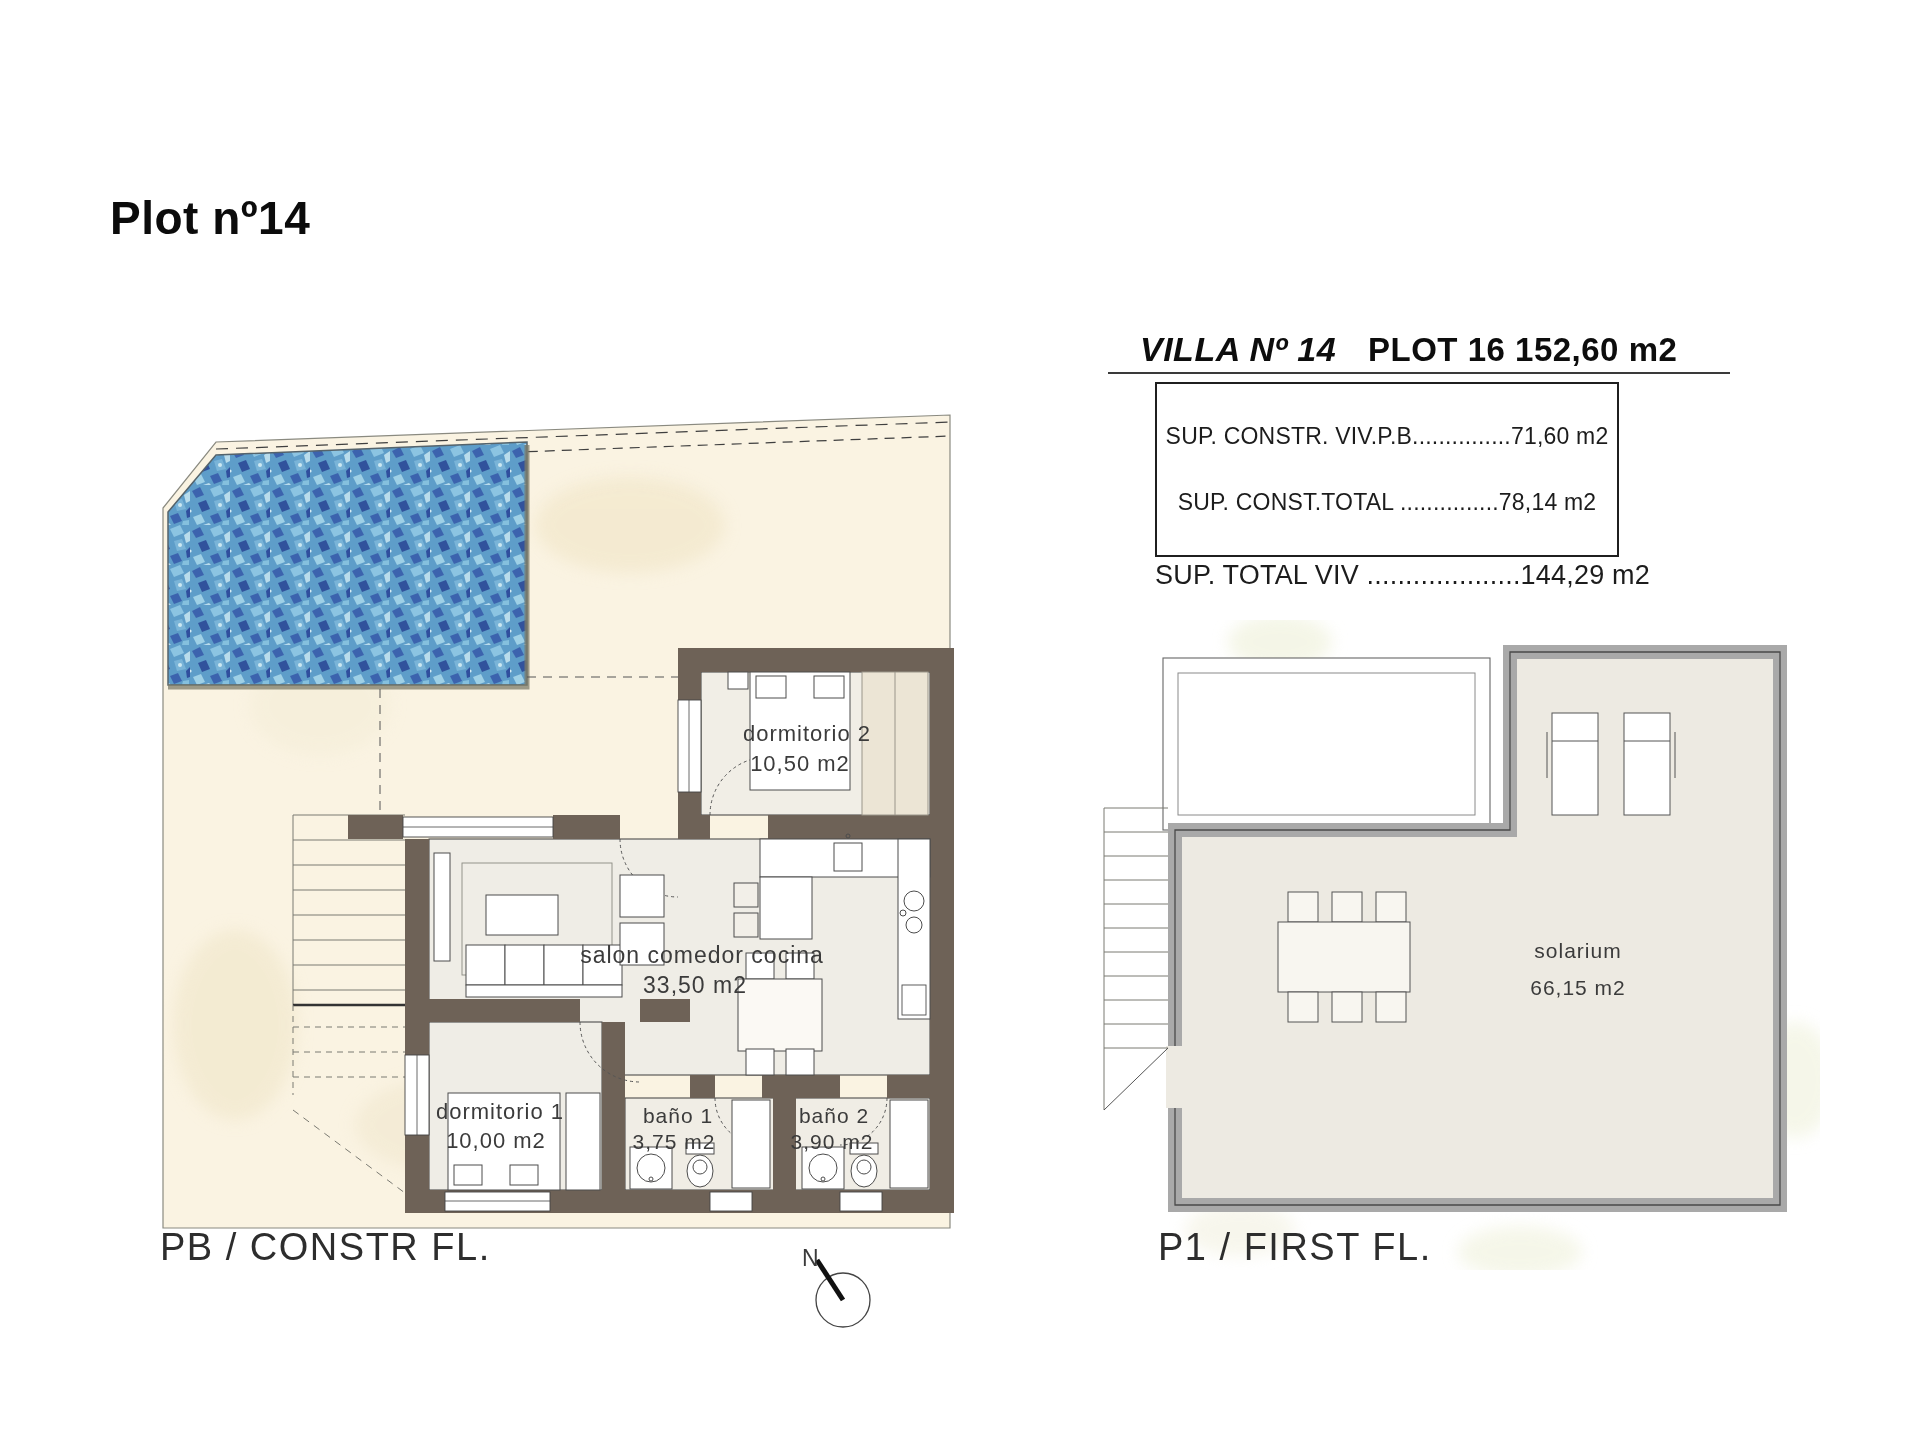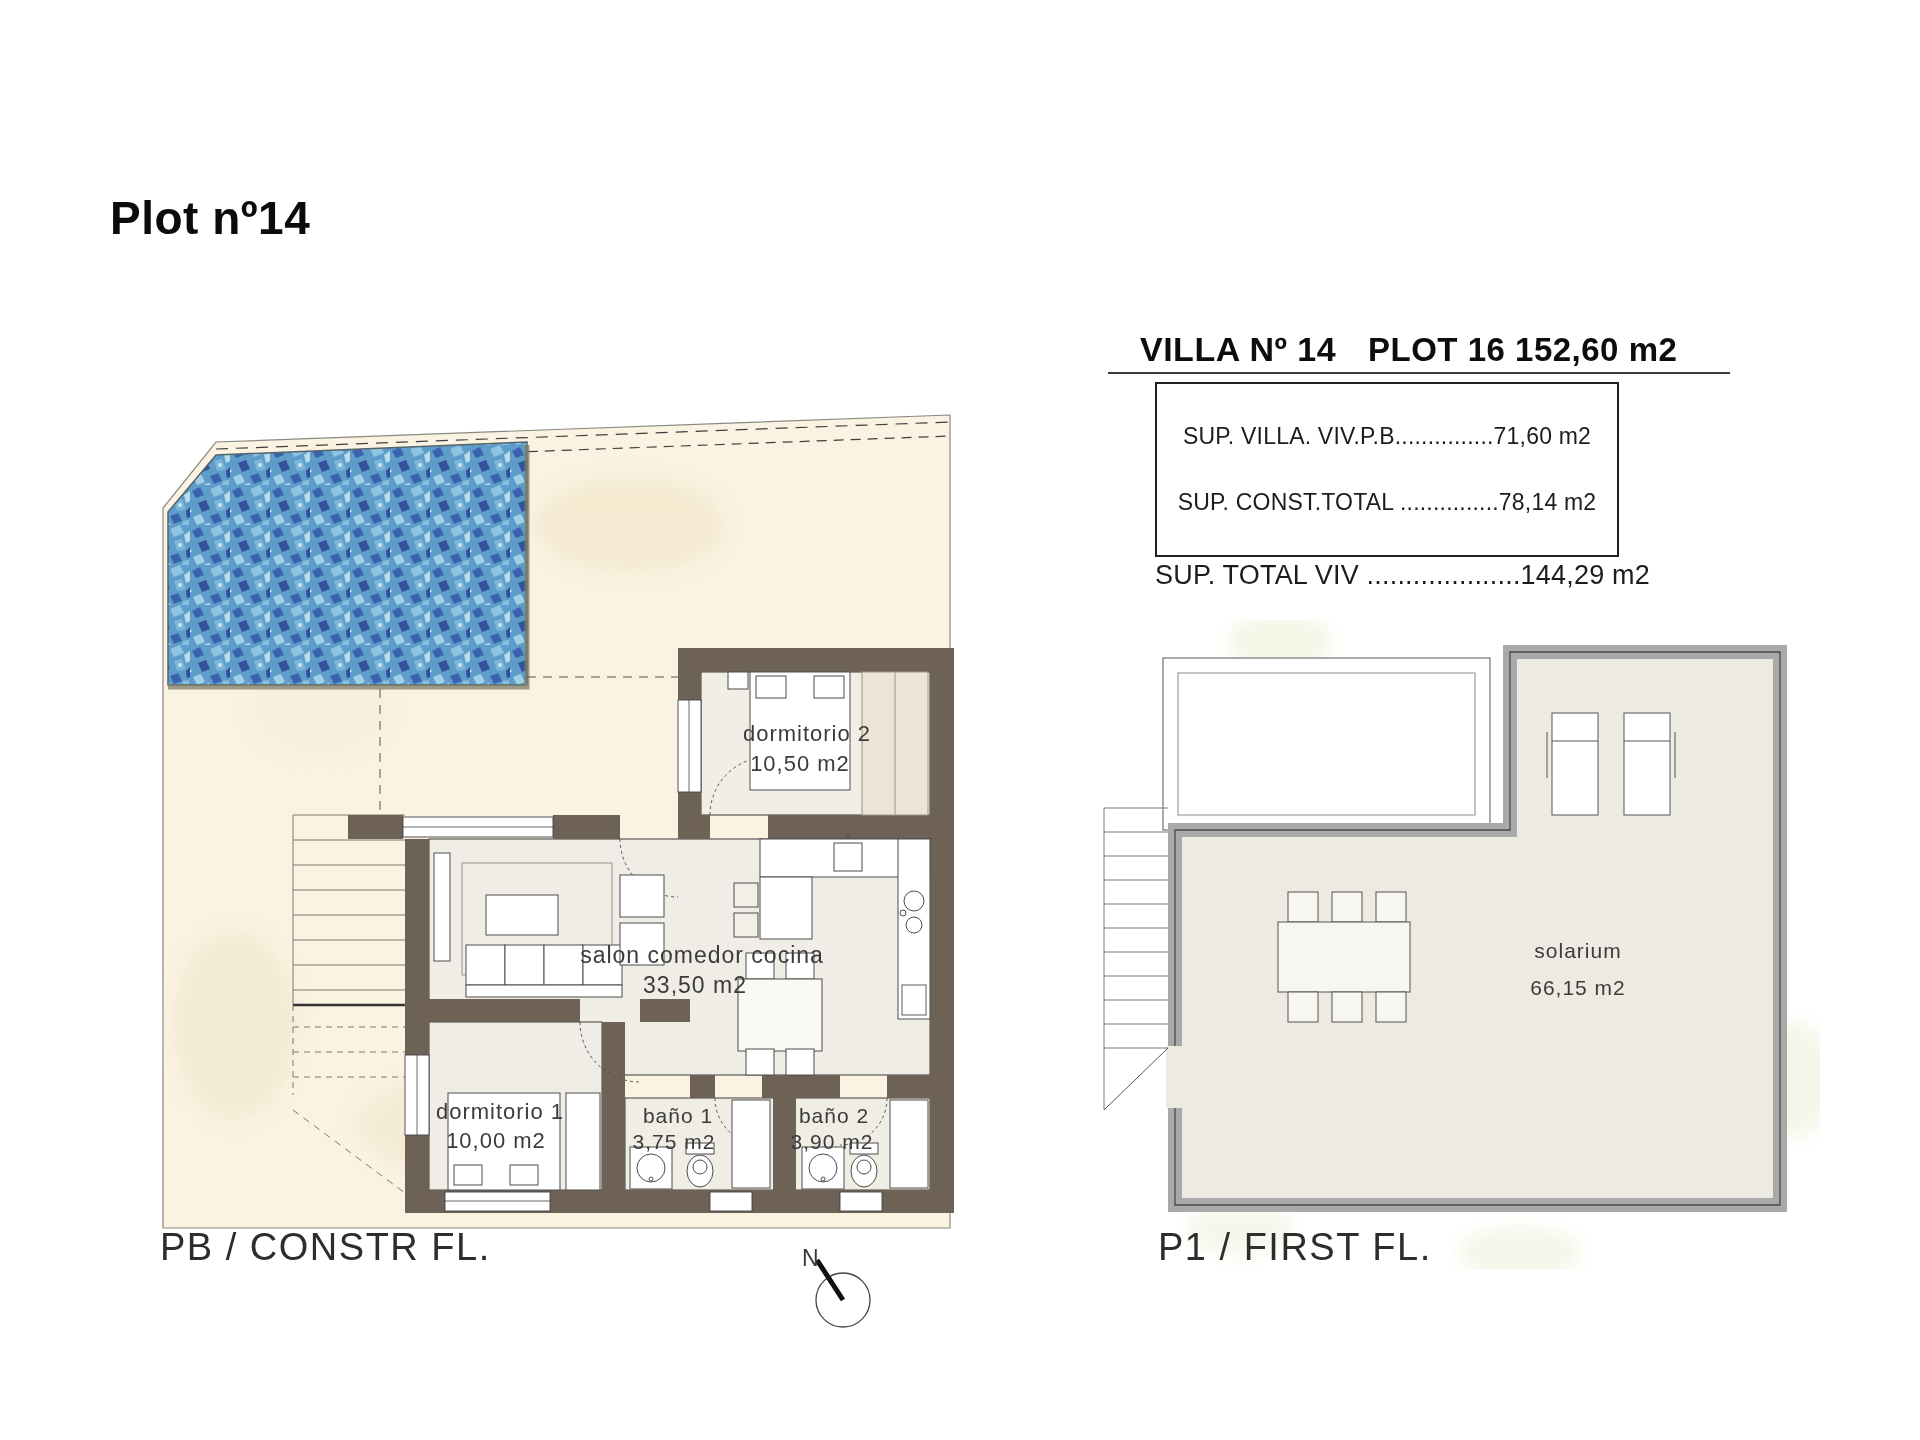--- a/index.html
+++ b/index.html
@@ -1,38 +1,38 @@
 <!DOCTYPE html>
 <html><head>
 <meta charset="utf-8">
 <style>
   html,body{margin:0;padding:0;background:#fff;}
   body{width:1920px;height:1440px;position:relative;font-family:"Liberation Sans",sans-serif;overflow:hidden;}
   .abs{position:absolute;}
   .page-title{font-size:46px;font-weight:700;color:#0b0b0b;letter-spacing:.5px;}
-  .villa-title{font-size:34px;font-weight:800;color:#0d0d0d;letter-spacing:.5px;}
+  .villa-title{font-size:34px;font-weight:800;color:#0d0d0d;letter-spacing:.5px;font-style:italic;}
   .plot-title{font-size:33px;font-weight:800;color:#0d0d0d;letter-spacing:.5px;}
   .hrule{height:2px;background:#3a3a3a;}
   .area-box{border:2px solid #1f1f1f;display:flex;flex-direction:column;justify-content:space-evenly;align-items:center;overflow:hidden;}
   .area-row{font-size:23px;color:#1c1c1c;white-space:nowrap;letter-spacing:.2px;}
   .total-row{font-size:27px;color:#1c1c1c;white-space:nowrap;text-align:left;letter-spacing:.2px;}
   .floor-label{font-size:38px;color:#2d2d2d;letter-spacing:1.5px;font-weight:400;}
   svg text{font-family:"Liberation Sans",sans-serif;fill:#3b3b3b;}
 </style>
 </head>
 <body>
 
 <div class="abs page-title" style="left:110px;top:191px;">Plot nº14</div>
 
 <div class="abs villa-title" style="left:1140px;top:330px;">VILLA Nº 14</div>
 <div class="abs plot-title" style="left:1368px;top:331px;">PLOT 16 152,60 m2</div>
 <div class="abs hrule" style="left:1108px;top:372px;width:622px;"></div>
 
 <div class="abs area-box" style="left:1155px;top:382px;width:460px;height:171px;">
-  <div class="area-row">SUP. VILLA. VIV.P.B...............71,60 m2</div>
+  <div class="area-row">SUP. CONSTR. VIV.P.B...............71,60 m2</div>
   <div class="area-row">SUP. CONST.TOTAL ...............78,14 m2</div>
 </div>
 <div class="abs total-row" style="left:1155px;top:560px;width:460px;">SUP. TOTAL VIV ....................144,29 m2</div>
 
 <div class="abs" style="left:150px;top:405px;">
 <svg width="850" height="835" viewBox="0 0 850 835">
   <defs>
     <pattern id="poolTex" width="40" height="40" patternUnits="userSpaceOnUse">
       <rect width="40" height="40" fill="#5e9dc9"></rect>
       <polygon points="2,6 10,2 14,10 6,13" fill="#3c63ae"></polygon>

